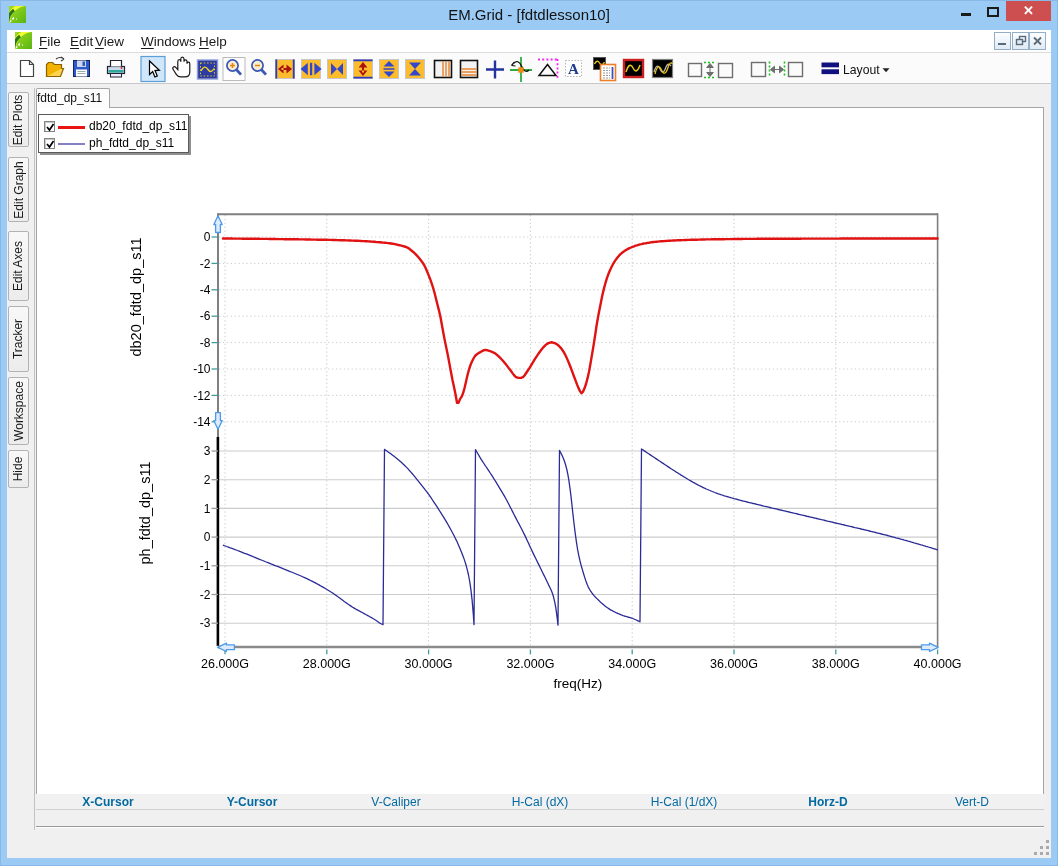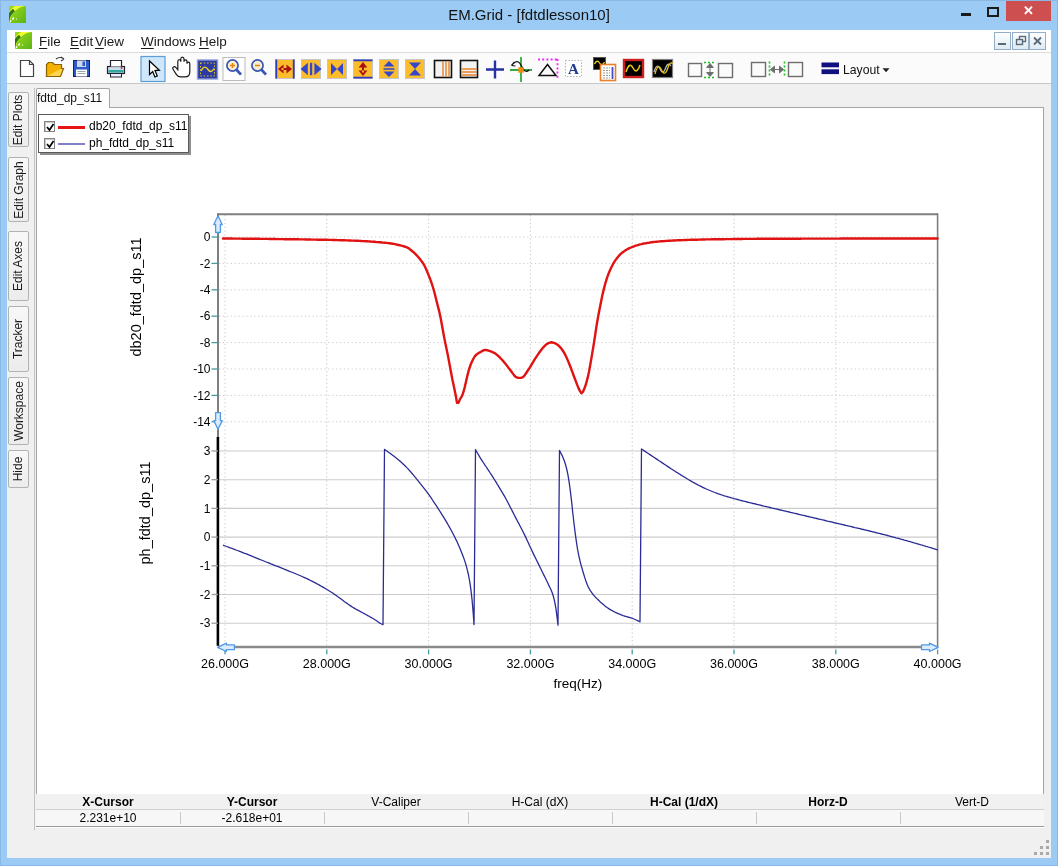--- a/index.html
+++ b/index.html
@@ -21,21 +21,21 @@
 .sbtab{left:8px;width:21px;background:linear-gradient(to bottom,#f8f8f8,#ececec);border:1px solid #b2b2b2;border-radius:2px;display:flex;align-items:center;justify-content:center}
 .sbtab span{transform:rotate(-90deg);white-space:nowrap;font-size:12px;color:#1a1a1a}
 #legend{left:38px;top:114px;width:151px;height:39px;background:#fff;border:1px solid #5a5a5a;box-shadow:2px 2px 0 #8f8f8f;z-index:5}
 .lrow{position:absolute;left:0;width:100%;height:17px}
 .lbox{position:absolute;left:4.5px;top:3px;width:11px;height:11px;background:#fff;border:1px solid #848484;box-shadow:inset 1px 1px 0 #c8c8c8}
 .lline{position:absolute;left:19px;top:7.5px;width:27px}
 .ltxt{position:absolute;left:50px;top:1px;font-size:12px;color:#000}
 #stable{left:36px;top:794px;width:1008px;height:32px;font-size:12px}
 #shead{position:absolute;left:0;top:0;width:1008px;height:16px;background:#f1f1f1;border-bottom:1px solid #d0d0d0}
 #svals{position:absolute;left:0;top:16px;width:1008px;height:16px;background:#f7f7f7}
-.scell{position:absolute;top:1px;width:144px;text-align:center;color:#000000}
+.scell{position:absolute;top:1px;width:144px;text-align:center;color:#0369a1}
 .ssep{position:absolute;top:2px;width:1px;height:12px;background:#c9c9c9}
 #stline{left:36px;top:826px;width:1008px;height:1px;background:#9a9a9a}
 #stline2{left:36px;top:827px;width:1008px;height:1px;background:#fff}
 svg{position:absolute;left:0;top:0}
 </style></head>
 <body>
 <div id="win">
 <div class="abs" id="title">
  <svg width="18" height="18" style="left:9px;top:6px">
         <defs>
@@ -350,33 +350,23 @@
   <div class="lline" style="border-top:2.5px solid #8181c4"></div>
   <div class="ltxt">ph_fdtd_dp_s11</div>
  </div>
 </div>
 <div class="abs" id="stable">
  <div id="shead">
   <div class="scell" style="left:0;font-weight:700">X-Cursor</div>
   <div class="scell" style="left:144px;font-weight:700">Y-Cursor</div>
   <div class="scell" style="left:288px;font-weight:400">V-Caliper</div>
   <div class="scell" style="left:432px;font-weight:400">H-Cal (dX)</div>
-  <div class="scell" style="left:576px;font-weight:700">H-Cal (1/dX)</div>
+  <div class="scell" style="left:576px;font-weight:400">H-Cal (1/dX)</div>
   <div class="scell" style="left:720px;font-weight:700">Horz-D</div>
   <div class="scell" style="left:864px;font-weight:400">Vert-D</div>
- </div>
- <div id="svals">
-  <div class="scell" style="left:0">2.231e+10</div>
-  <div class="scell" style="left:144px">-2.618e+01</div>
-  <div class="ssep" style="left:144px"></div>
-        <div class="ssep" style="left:288px"></div>
-        <div class="ssep" style="left:432px"></div>
-        <div class="ssep" style="left:576px"></div>
-        <div class="ssep" style="left:720px"></div>
-        <div class="ssep" style="left:864px"></div>
  </div>
 </div>
 <div class="abs" id="stline"></div>
 <div class="abs" id="stline2"></div>
 <svg width="20" height="20" style="left:1034px;top:840px;z-index:4">
 <g fill="#aaa">
         <rect x="12" y="0" width="3" height="3"></rect>
         <rect x="12" y="6" width="3" height="3"></rect>
         <rect x="6" y="6" width="3" height="3"></rect>
         <rect x="12" y="12" width="3" height="3"></rect>

